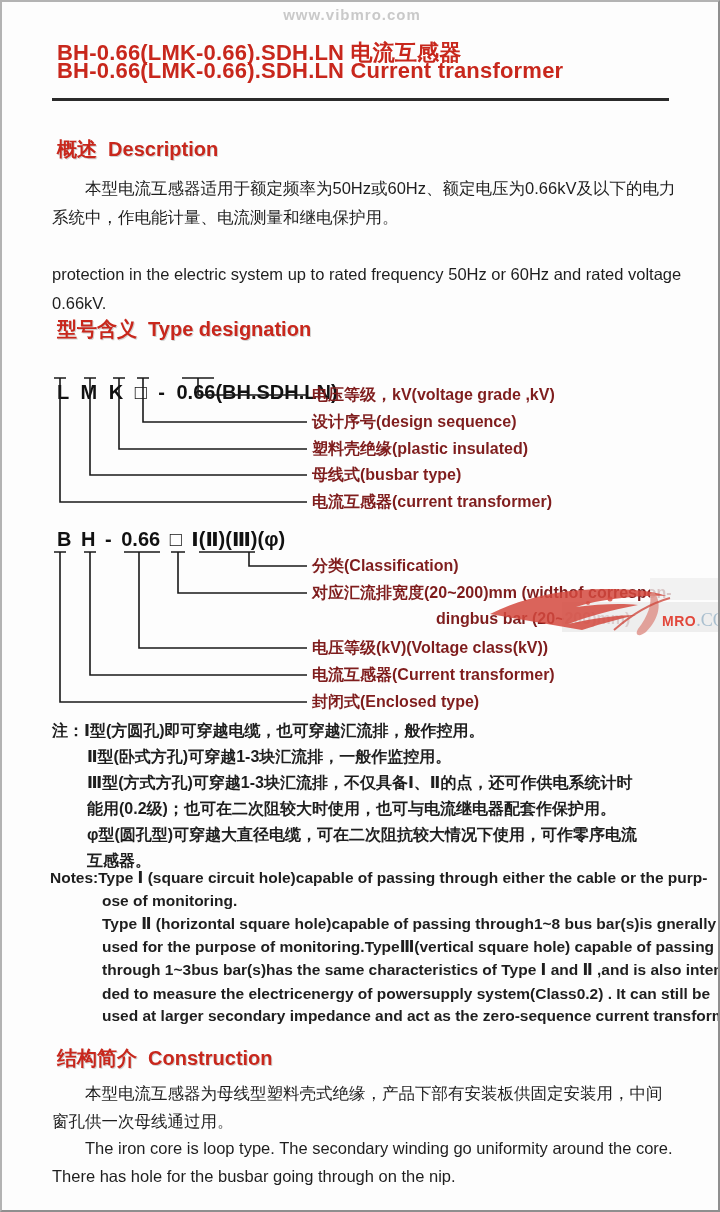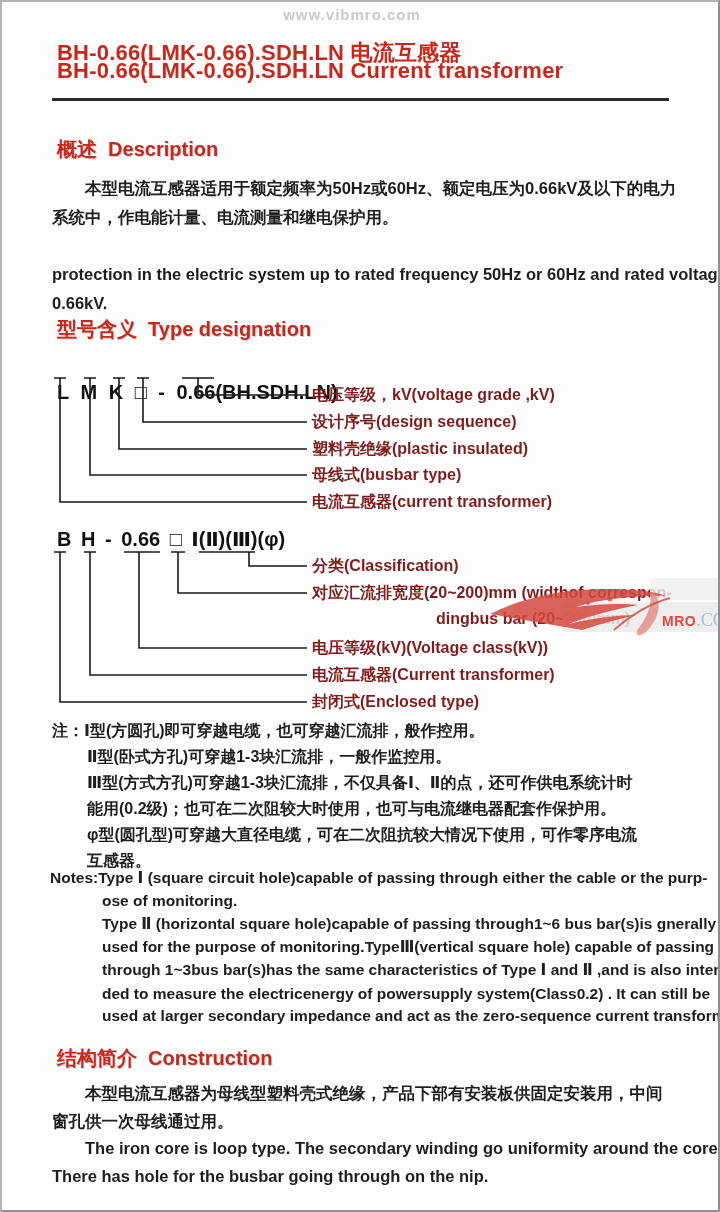--- a/index.html
+++ b/index.html
@@ -22,21 +22,21 @@
   .title{
     left:55px;font-size:22px;font-weight:bold;color:#c8271c;
     white-space:pre;letter-spacing:0.2px;
   }
   .divider{left:50px;top:96px;width:617px;height:3px;background:#2b2b2b;}
   .h2{
     left:55px;font-size:20px;font-weight:bold;color:#c8271c;white-space:pre;
     text-shadow:1px 1px 0 rgba(130,130,130,0.35);
     text-align:right;
   }
-  .body-line{font-size:16.5px;font-weight:bold;white-space:pre;color:#1e1e1e;}
+  .body-line{font-size:16.5px;font-weight:normal;white-space:pre;color:#1e1e1e;}
   .code{
     left:55px;font-size:20px;font-weight:bold;color:#111;white-space:pre;
   }
   .code1{word-spacing:6px;margin-top:28px;}
   .code2{word-spacing:4px;}
   .lbl{left:310px;font-size:16px;font-weight:bold;white-space:pre;color:#7f1d1d;}
   .note-cn{font-size:16px;font-weight:bold;white-space:pre;color:#1e1e1e;}
   .note-en{font-size:15.5px;font-weight:bold;white-space:pre;color:#1e1e1e;}
   svg.overlay{position:absolute;left:0;top:0;pointer-events:none;}
   .logo-box1{left:560px;top:600px;width:158px;height:30px;background:#ebebeb;opacity:0.85;}
@@ -110,21 +110,21 @@
 
   <div class="abs note-cn" style="top:719px;left:50px">注：Ⅰ型(方圆孔)即可穿越电缆，也可穿越汇流排，般作控用。</div>
   <div class="abs note-cn" style="top:745px;left:85px">Ⅱ型(卧式方孔)可穿越1-3块汇流排，一般作监控用。</div>
   <div class="abs note-cn" style="top:771px;left:85px">Ⅲ型(方式方孔)可穿越1-3块汇流排，不仅具备Ⅰ、Ⅱ的点，还可作供电系统计时</div>
   <div class="abs note-cn" style="top:797px;left:85px">能用(0.2级)；也可在二次阻较大时使用，也可与电流继电器配套作保护用。</div>
   <div class="abs note-cn" style="top:823px;left:85px">φ型(圆孔型)可穿越大直径电缆，可在二次阻抗较大情况下使用，可作零序电流</div>
   <div class="abs note-cn" style="top:849px;left:85px">互感器。</div>
 
   <div class="abs note-en" style="top:867px;left:48px">Notes:Type Ⅰ (square circuit hole)capable of passing through either the cable or the purp-</div>
   <div class="abs note-en" style="top:890px;left:100px">ose of monitoring.</div>
-  <div class="abs note-en" style="top:913px;left:100px">Type Ⅱ (horizontal square hole)capable of passing through1~6 bus bar(s)is gnerally</div>
+  <div class="abs note-en" style="top:913px;left:100px">Type Ⅱ (horizontal square hole)capable of passing through1~8 bus bar(s)is gnerally</div>
   <div class="abs note-en" style="top:936px;left:100px">used for the purpose of monitoring.TypeⅢ(vertical square hole) capable of passing</div>
   <div class="abs note-en" style="top:959px;left:100px">through 1~3bus bar(s)has the same characteristics of Type Ⅰ and Ⅱ ,and is also inten</div>
   <div class="abs note-en" style="top:983px;left:100px">ded to measure the electricenergy of powersupply system(Class0.2) . It can still be</div>
   <div class="abs note-en" style="top:1005px;left:100px">used at larger secondary impedance and act as the zero-sequence current transformer..</div>
 
   <div class="abs h2" style="top:1043px">结构简介  Construction</div>
   <div class="abs body-line" style="top:1081px;left:83px">本型电流互感器为母线型塑料壳式绝缘，产品下部有安装板供固定安装用，中间</div>
   <div class="abs body-line" style="top:1109px;left:50px">窗孔供一次母线通过用。</div>
   <div class="abs body-line" style="top:1137px;left:83px">The iron core is loop type. The secondary winding go uniformity around the core.</div>
   <div class="abs body-line" style="top:1165px;left:50px">There has hole for the busbar going through on the nip.</div>

